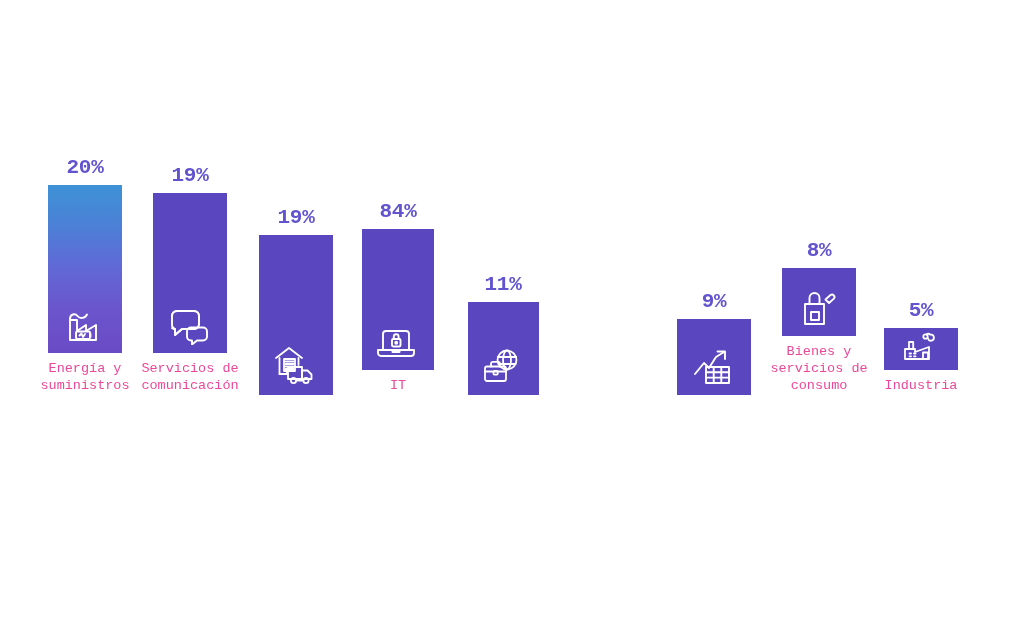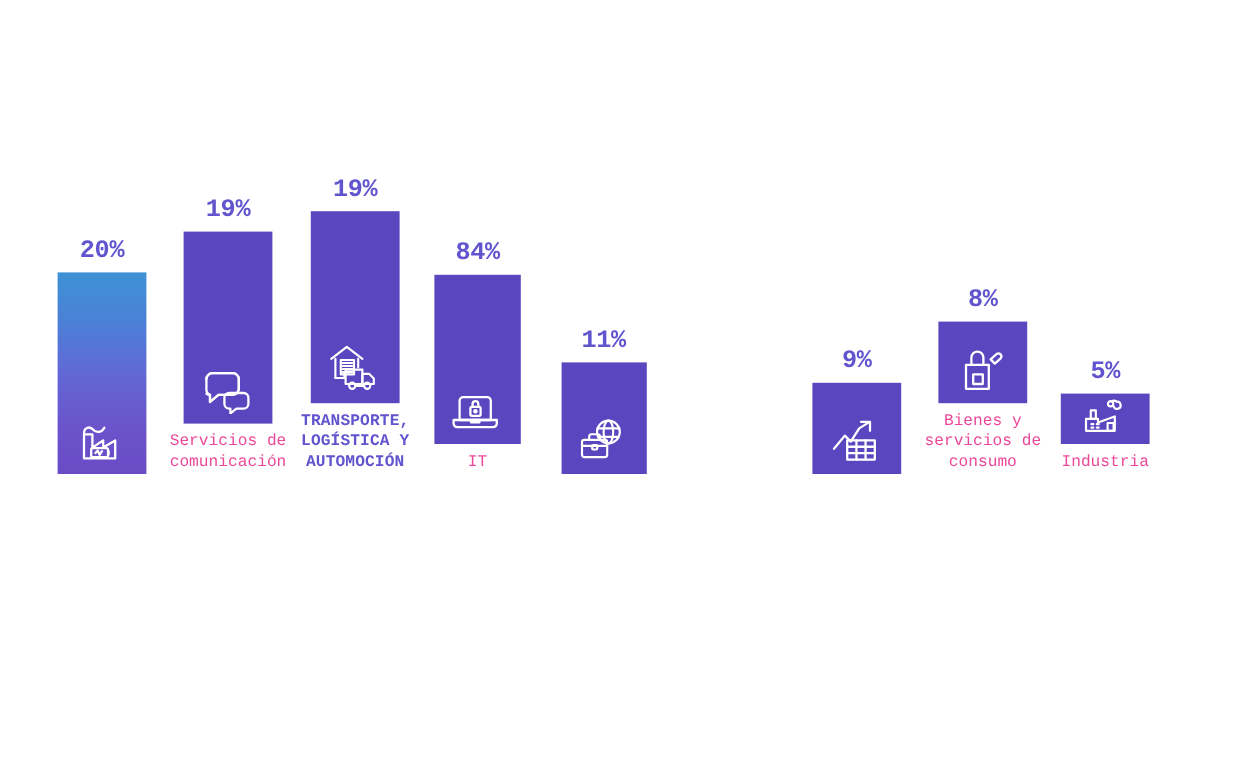--- a/index.html
+++ b/index.html
@@ -88,20 +88,22 @@
       <span class="bar-icon">
         <svg width="44" height="40" viewBox="0 0 44 40" fill="none" stroke="#ffffff" stroke-width="1.9" stroke-linecap="round" stroke-linejoin="round">
           <path d="M7 14 C7 9, 12 8, 14.5 11 C17 14, 22 13.5, 24 9.5"></path>
           <path d="M7 15 L7 35 L33 35 L33 20 L23 26 L23 20 L14 26 L14 15 Z"></path>
           <rect x="13" y="26.5" width="14" height="7.5" rx="1.2"></rect>
           <path d="M16.5 30.5 L18.5 28.5 L20 32 L22 29"></path>
           <path d="M27.5 29 L27.5 31.8"></path>
         </svg>
       </span>
     </div>
+    <div class="cat-label">Energía y
+suministros</div>
   </div>
 
   <div class="bar-group" style="left:130px; width:120px; bottom:238px;">
     <div class="pct-label">19%</div>
     <div class="bar" style="width:74px; height:160px;">
       <span class="bar-icon">
         <svg width="46" height="40" viewBox="0 0 46 40" fill="none" stroke="#ffffff" stroke-width="1.9" stroke-linecap="round" stroke-linejoin="round">
           <path d="M5 11 a5 5 0 0 1 5-5 h17 a5 5 0 0 1 5 5 v8 a5 5 0 0 1 -5 5 h-12 l-7 6 v-6 h-1 a5 5 0 0 1 -2 -1"></path>
           <path d="M5 11 a5 5 0 0 1 5-5 h17 a5 5 0 0 1 5 5 v8 a5 5 0 0 1 -5 5 h-12 l-7 6 v-6 a5 5 0 0 1 -3 -5 z"></path>
           <path d="M20 26.5 a4 4 0 0 1 4-4 h12 a4 4 0 0 1 4 4 v5 a4 4 0 0 1 -4 4 h-6 l-5 4 v-4 h-1 a4 4 0 0 1 -4 -4 z"></path>
@@ -123,23 +125,20 @@
           <path d="M13.5 18.5 h8 M13.5 21 h8 M13.5 23.5 h8 M13.5 26 h8"></path>
           <path d="M15 28 L15 31 L7.5 31"></path>
           <path d="M16 24 h14 v12 h-14 z"></path>
           <path d="M30 27.5 h5.5 l4 4 v4.5 h-9.5 z"></path>
           <circle cx="21.5" cy="37.5" r="2.6"></circle>
           <circle cx="34" cy="37.5" r="2.6"></circle>
           <path d="M24.2 37.5 h7.2"></path>
         </svg>
       </span>
     </div>
-    <div class="cat-label highlight">TRANSPORTE,
-LOGÍSTICA Y
-AUTOMOCIÓN</div>
   </div>
 
   <div class="bar-group" style="left:343px; width:110px; bottom:238px;">
     <div class="pct-label">84%</div>
     <div class="bar" style="width:72px; height:141px;">
       <span class="bar-icon">
         <svg width="46" height="38" viewBox="0 0 46 38" fill="none" stroke="#ffffff" stroke-width="1.9" stroke-linecap="round" stroke-linejoin="round">
           <path d="M8 26 L8 10 a3 3 0 0 1 3-3 h20 a3 3 0 0 1 3 3 L34 26 Z"></path>
           <path d="M3 26 h36 v3 a3 3 0 0 1 -3 3 h-30 a3 3 0 0 1 -3 -3 z"></path>
           <path d="M17.5 26 h7 v2 h-7 z"></path>

